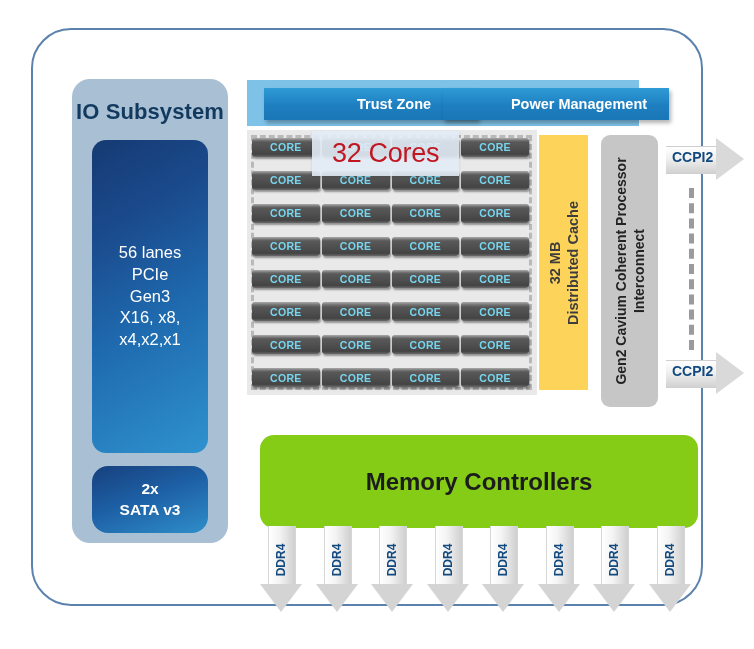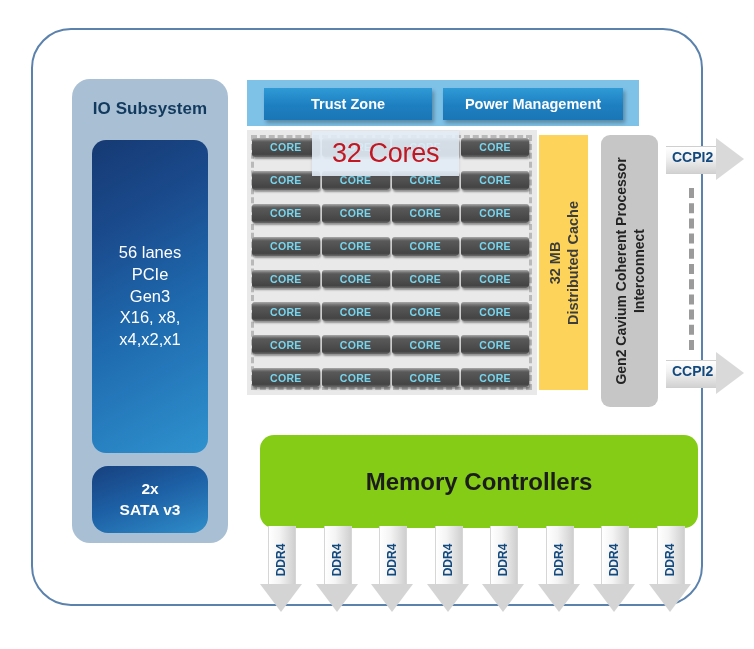--- a/index.html
+++ b/index.html
@@ -43,21 +43,21 @@
     background: #a9bfd4;
     border-radius: 18px;
     box-sizing: border-box;
   }
   .io-title {
     position: absolute;
     left: 0;
     top: 20px;
     width: 100%;
     text-align: center;
-    font-size: 17px;
+    font-size: 22px;
     font-weight: 700;
     color: #123a5e;
     letter-spacing: .1px;
   }
   .pcie-box {
     position: absolute;
     left: 20px;
     top: 61px;
     width: 116px;
     height: 313px;
@@ -110,20 +110,21 @@
     top: 8px;
     height: 32px;
     background: linear-gradient(180deg, #2e9ad6 0%, #1e7fc0 55%, #1a76b6 100%);
     color: #ffffff;
     font-size: 14.5px;
     font-weight: 700;
     display: flex;
     align-items: center;
     justify-content: center;
     box-shadow: 2px 3px 4px rgba(0,0,0,.30);
+    padding-left: 46px;
   }
   .band-btn.trust { left: 17px; width: 168px; }
   .band-btn.power { left: 196px; width: 180px; justify-content: center; }
 
   
   .core-backdrop {
     position: absolute;
     left: 247px;
     top: 130px;
     width: 290px;

